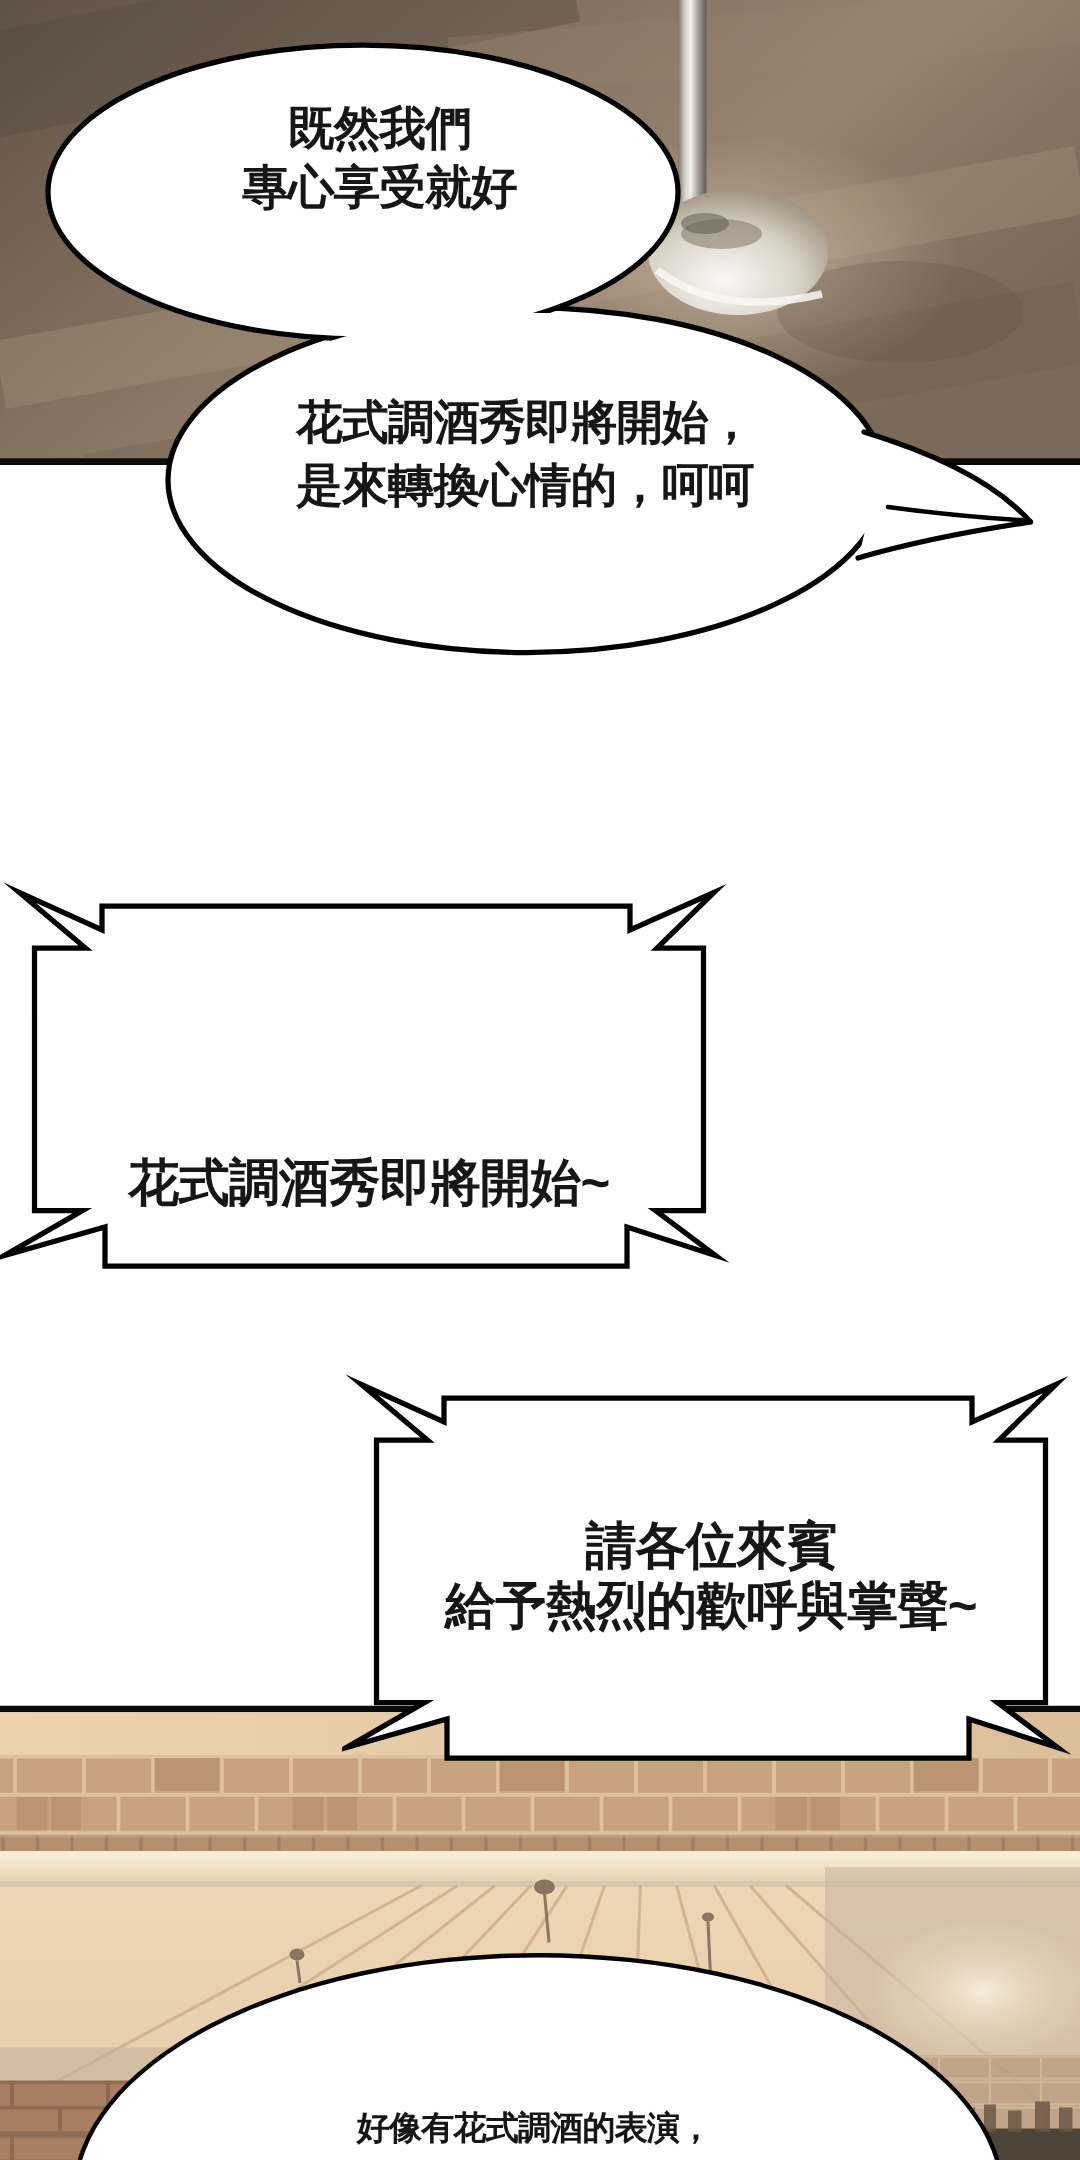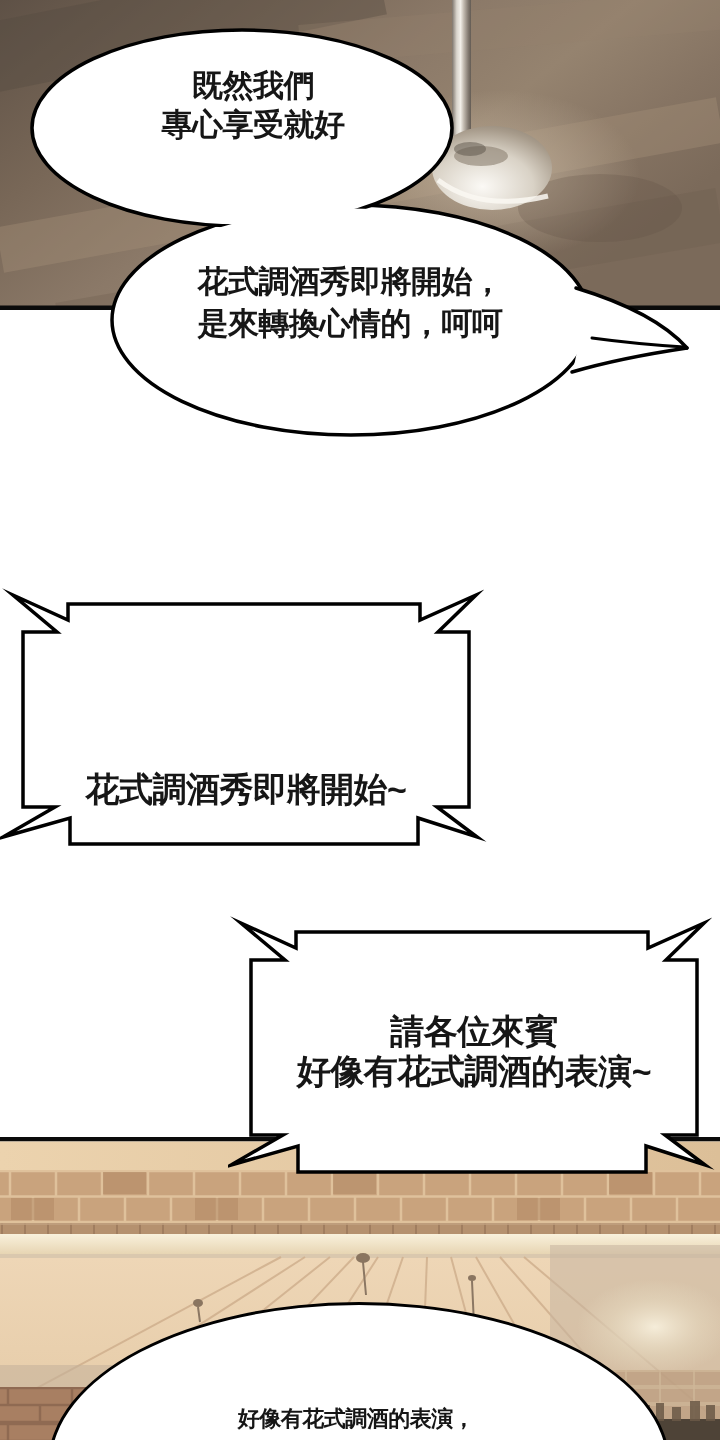--- a/index.html
+++ b/index.html
@@ -189,20 +189,20 @@
     <div class="line">花式調酒秀即將開始，</div>
     <div class="line">是來轉換心情的，呵呵</div>
   </div>
 
   <div class="abs txt t-x1">
     <div class="line">花式調酒秀即將開始~</div>
   </div>
 
   <div class="abs txt t-x2">
     <div class="line">請各位來賓</div>
-    <div class="line">好像有花式調酒的表演~</div>
+    <div class="line">給予熱烈的歡呼與掌聲~</div>
   </div>
 
   <div class="abs txt t-b3">
     <div class="line">好像有花式調酒的表演，</div>
   </div>
 
 </div>
 
 </body></html>

